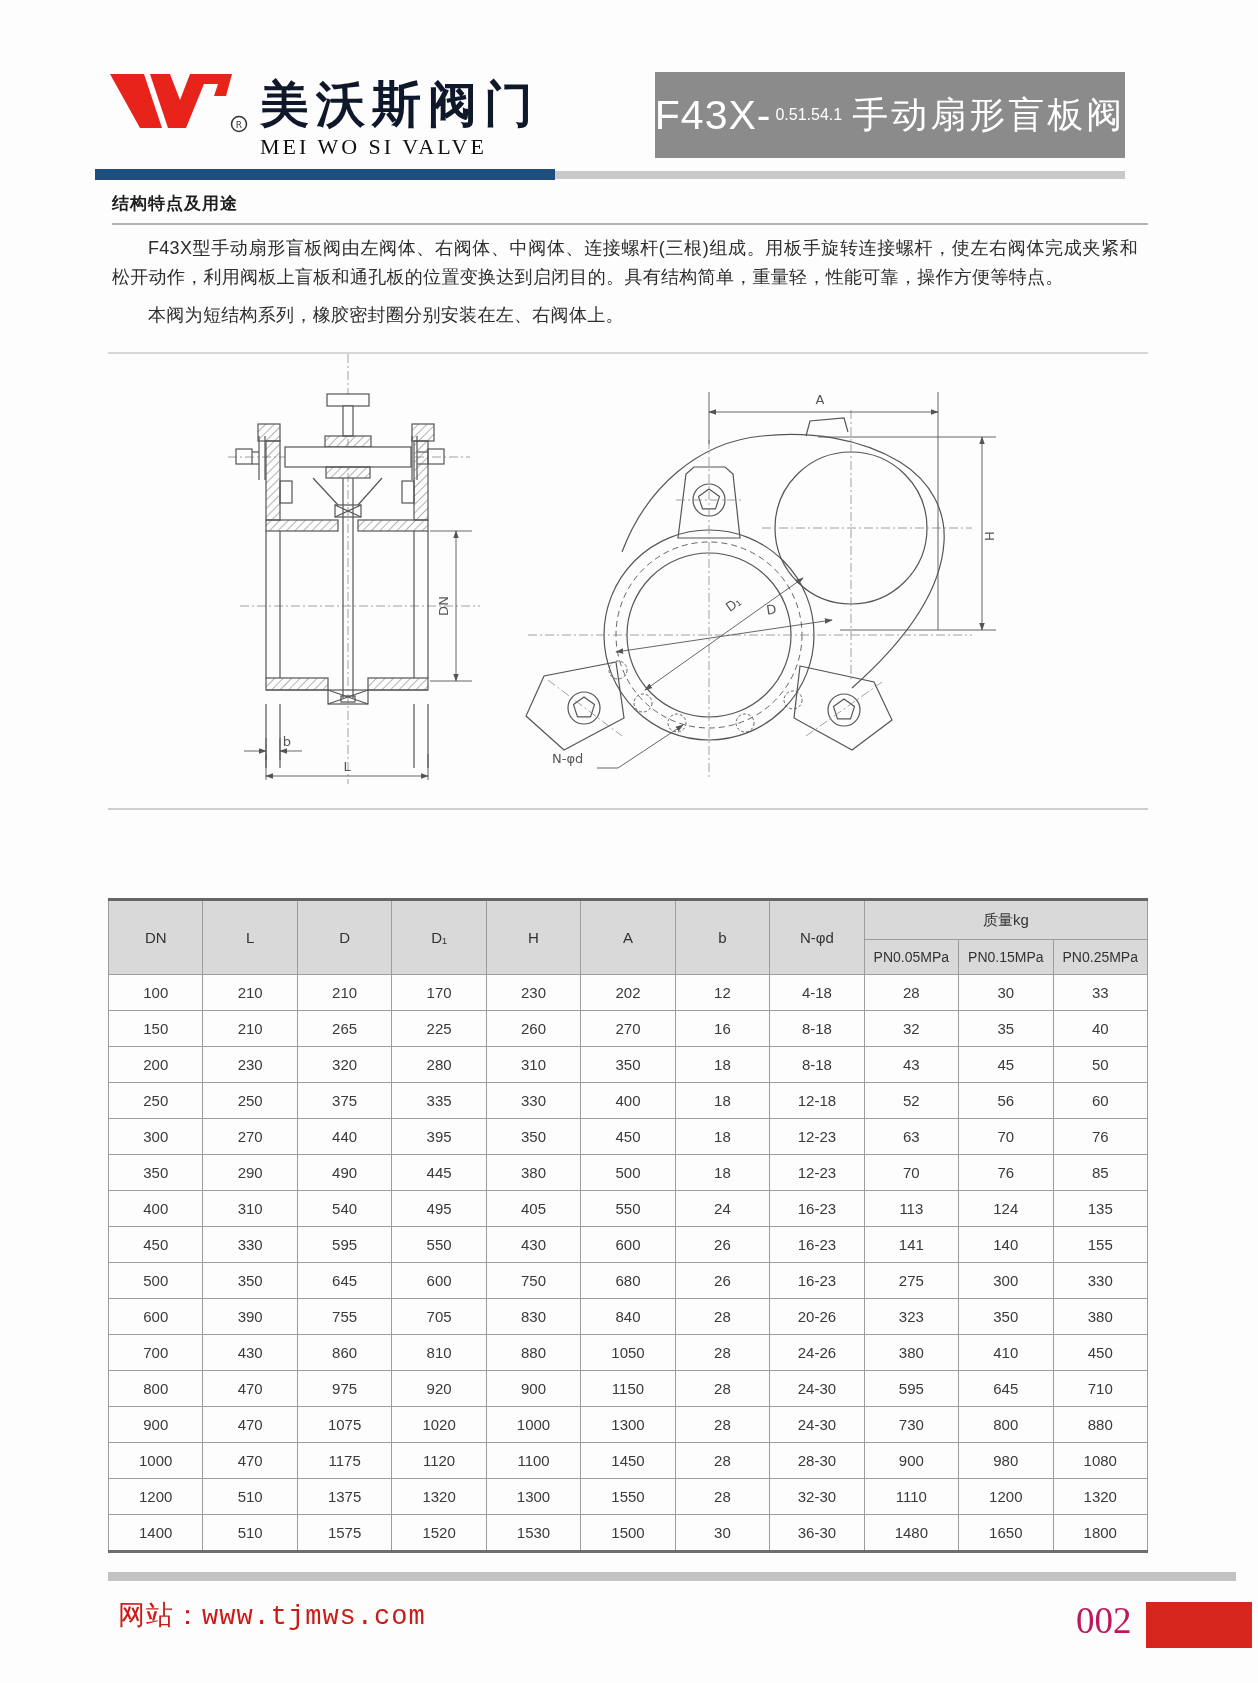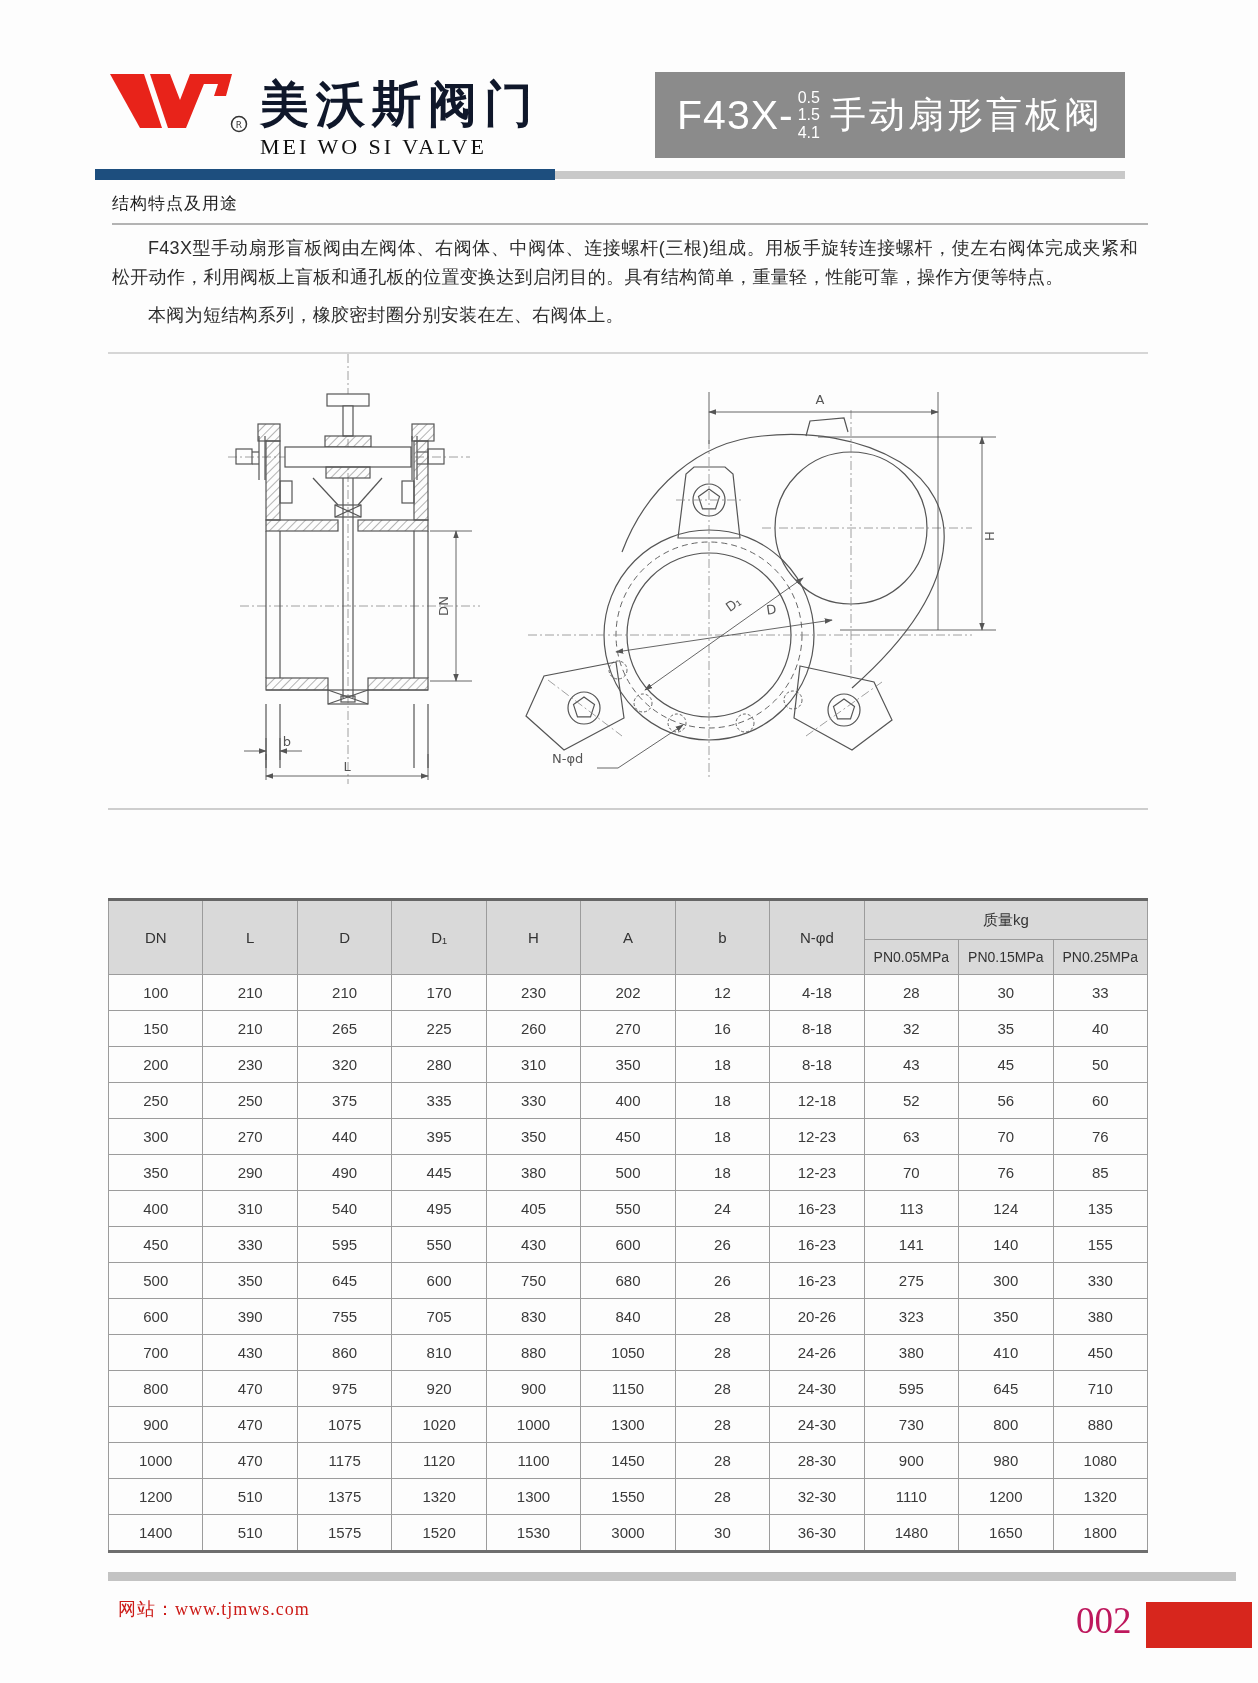--- a/index.html
+++ b/index.html
@@ -18,28 +18,28 @@
   .brand-en {
     position:absolute; left:260px; top:134px;
     font-family:"Liberation Serif", serif; font-size:22px; letter-spacing:3px; color:#101010;
     white-space:nowrap;
   }
   .title-box {
     position:absolute; left:655px; top:72px; width:470px; height:86px;
     background:#8b8b8b; display:flex; align-items:center; justify-content:center;
   }
   .title-model { color:#fff; font-size:41px; letter-spacing:1px; }
-  .title-pressures { display:flex; flex-direction:column; color:#fff; font-size:16px; line-height:1.1; margin-left:4px; }
+  .title-pressures { display:flex; flex-direction:row; color:#fff; font-size:16px; line-height:1.1; margin-left:4px; }
   .title-name { color:#fff; font-size:36px; letter-spacing:3px; margin-left:10px; white-space:nowrap; }
   .bar-blue { position:absolute; left:95px;  top:169px; width:460px; height:11px; background:#1d4e7e; }
   .bar-gray { position:absolute; left:555px; top:171px; width:570px; height:8px;  background:#c9c9c9; }
   
   .section { position:absolute; left:112px; width:1036px; }
   .sec-head {
-    margin:0; font-size:17px; font-weight:normal; color:#1d1d1d; letter-spacing:1px;
+    margin:0; font-size:17px; font-weight:bold; color:#1d1d1d; letter-spacing:1px;
     padding-bottom:8px; border-bottom:2px solid #b3b3b3;
   }
   .sec1 { top:192px; }
   .sec1 p { margin:9px 10px 0 0; text-indent:2em; font-size:18px; line-height:1.6; color:#2d2d2d; letter-spacing:0.3px; text-align:justify; }
   .hr-mid1 { position:absolute; left:108px; top:352px; width:1040px; height:2px; background:#d6d6d6; }
   .hr-mid2 { position:absolute; left:108px; top:808px; width:1040px; height:2px; background:#cecece; }
   .sec2 { top:850px; }
   
   .draw-left  { position:absolute; left:180px; top:348px; }
   .draw-right { position:absolute; left:500px; top:340px; }
@@ -53,21 +53,21 @@
   }
   table.dim th, table.dim td { border:1px solid #9c9c9c; text-align:center; font-weight:normal; padding:0; }
   table.dim thead th { background:#d9d9d9; color:#333; }
   table.dim thead tr.main th { height:38px; font-size:15px; }
   table.dim thead tr.sub  th { height:34px; font-size:14px; }
   table.dim tbody td { height:35px; background:#fdfdfd; }
   
   .footer-bar { position:absolute; left:108px; top:1572px; width:1128px; height:9px; background:#c3c3c3; }
   .footer-site {
     position:absolute; left:118px; top:1597px;
-    font-family:Liberation Serif, serif; font-size:18px; letter-spacing:1px; color:#cc1b17;
+    font-family:Liberation Mono, monospace; font-size:27px; letter-spacing:1px; color:#cc1b17;
     white-space:nowrap;
   }
   .footer-page {
     position:absolute; left:1076px; top:1599px;
     font-family:"Liberation Serif", serif; font-size:37px; color:#be185d;
   }
   .footer-block { position:absolute; left:1146px; top:1602px; width:106px; height:46px; background:#d7261d; }
 </style>
 </head>
 <body>
@@ -475,21 +475,21 @@
             <td>1110</td>
             <td>1200</td>
             <td>1320</td>
           </tr>
           <tr>
             <td>1400</td>
             <td>510</td>
             <td>1575</td>
             <td>1520</td>
             <td>1530</td>
-            <td>3000</td>
+            <td>1500</td>
             <td>30</td>
             <td>36-30</td>
             <td>1480</td>
             <td>1650</td>
             <td>1800</td>
           </tr>
         </tbody>
     </table>
   </div>
 

